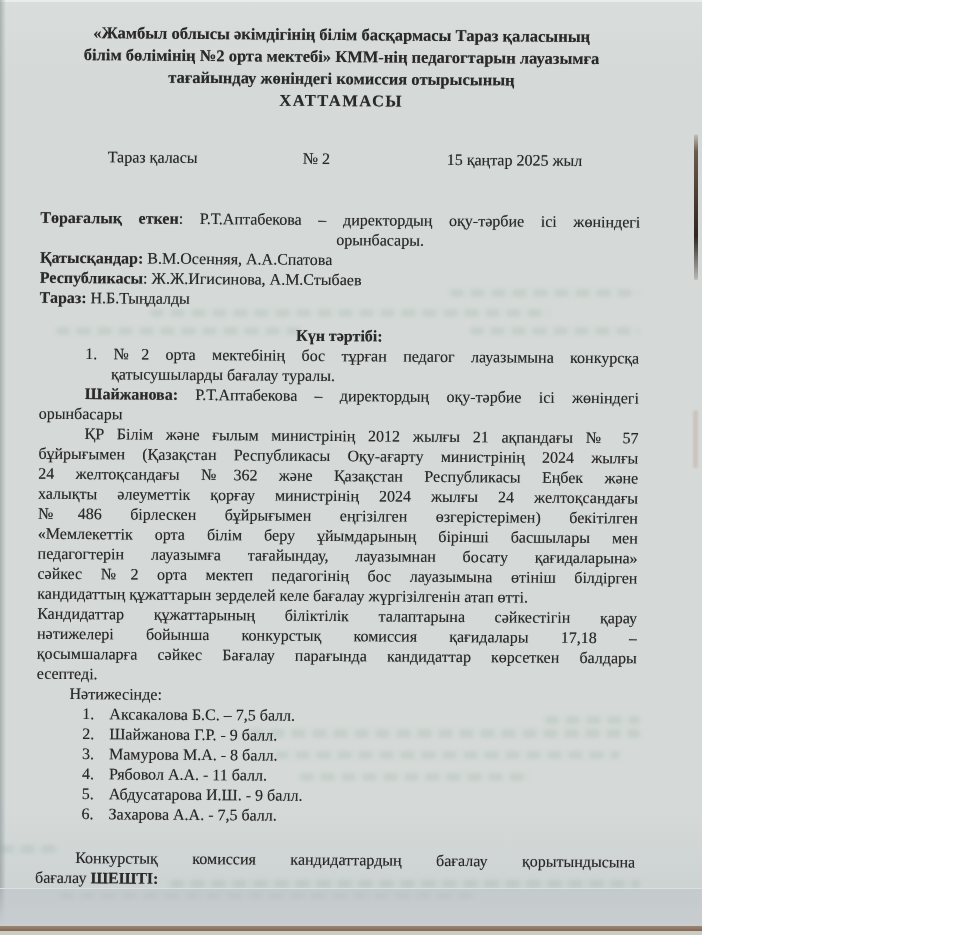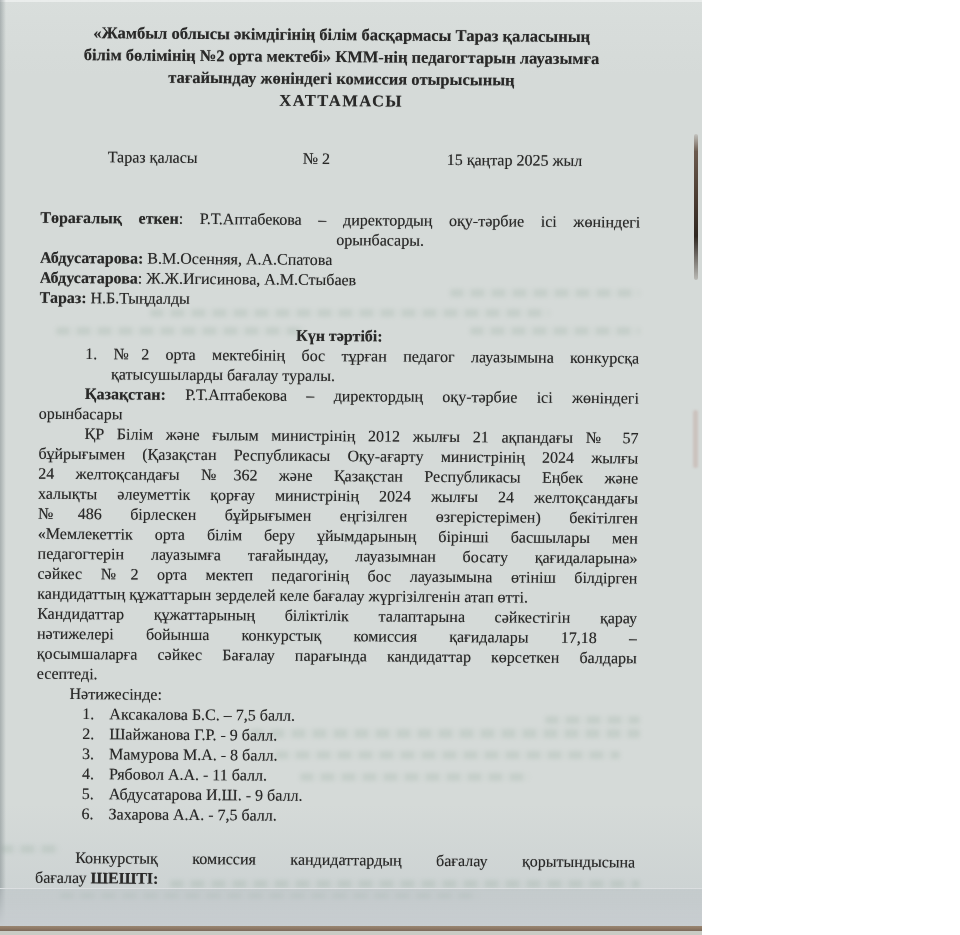--- a/index.html
+++ b/index.html
@@ -81,29 +81,29 @@
 
       <div class="meta">
         <span style="left:26px;margin-left:41px;">Тараз қаласы</span>
         <span style="left:262px;">№ 2</span>
         <span style="left:406px;">15 қаңтар  2025 жыл</span>
       </div>
 
       <div class="officers">
         <div class="ln j"><span class="b">Төрағалық еткен</span><span>: Р.Т.Аптабекова – директордың оқу-тәрбие ісі  жөніндегі</span></div>
         <div class="ln center-cont">орынбасары.</div>
-        <div class="ln"><span class="b">Абдусатарова:</span><span> В.М.Осенняя, А.А.Спатова</span></div>
-        <div class="ln"><span class="b">Абдусатарова</span><span>: Ж.Ж.Игисинова, А.М.Стыбаев</span></div>
+        <div class="ln"><span class="b">Қатысқандар:</span><span> В.М.Осенняя, А.А.Спатова</span></div>
+        <div class="ln"><span class="b">Республикасы</span><span>: Ж.Ж.Игисинова, А.М.Стыбаев</span></div>
         <div class="ln"><span class="b">Тараз:</span><span> Н.Б.Тыңдалды</span></div>
       </div>
 
       <div class="ln agenda-h">Күн тәртібі:</div>
       <div class="ln j ind">1.  №2 орта мектебінің бос тұрған педагог лауазымына конкурсқа</div>
       <div class="ln ind2">қатысушыларды бағалау  туралы.</div>
-      <div class="ln j ind"><span class="b">Қазақстан:</span><span> Р.Т.Аптабекова – директордың оқу-тәрбие  ісі жөніндегі</span></div>
+      <div class="ln j ind"><span class="b">Шайжанова:</span><span> Р.Т.Аптабекова – директордың оқу-тәрбие  ісі жөніндегі</span></div>
       <div class="ln">орынбасары</div>
 
       <div>
         <div class="ln j ind">ҚР Білім және ғылым министрінің  2012 жылғы 21 ақпандағы № 57</div>
         <div class="ln j">бұйрығымен (Қазақстан Республикасы Оқу-ағарту министрінің 2024 жылғы</div>
         <div class="ln j">24 желтоқсандағы №362  және Қазақстан Республикасы Еңбек және</div>
         <div class="ln j">халықты әлеуметтік қорғау министрінің 2024 жылғы 24 желтоқсандағы</div>
         <div class="ln j">№486 бірлескен бұйрығымен еңгізілген өзгерістерімен)  бекітілген</div>
         <div class="ln j">«Мемлекеттік орта білім беру ұйымдарының бірінші басшылары мен</div>
         <div class="ln j">педагогтерін лауазымға тағайындау, лауазымнан босату қағидаларына»</div>

